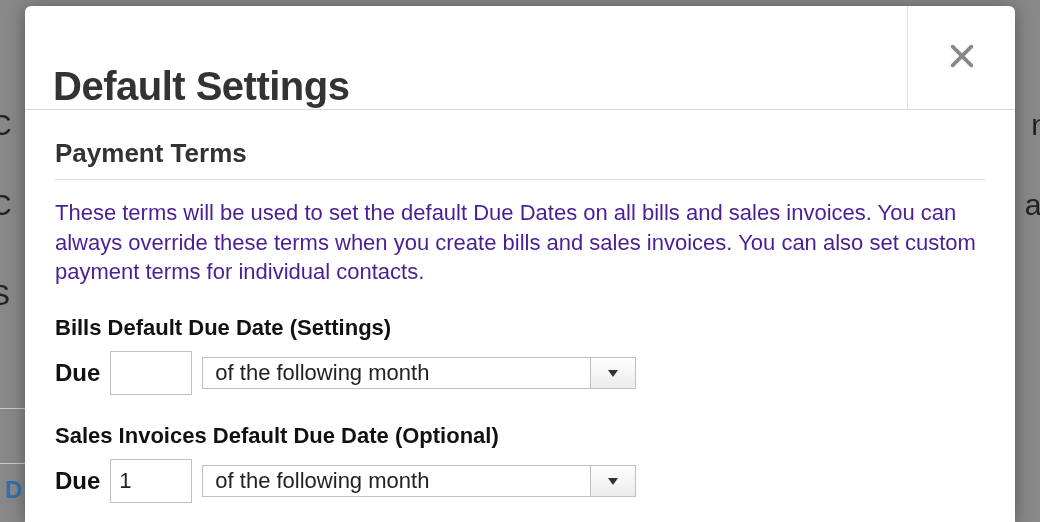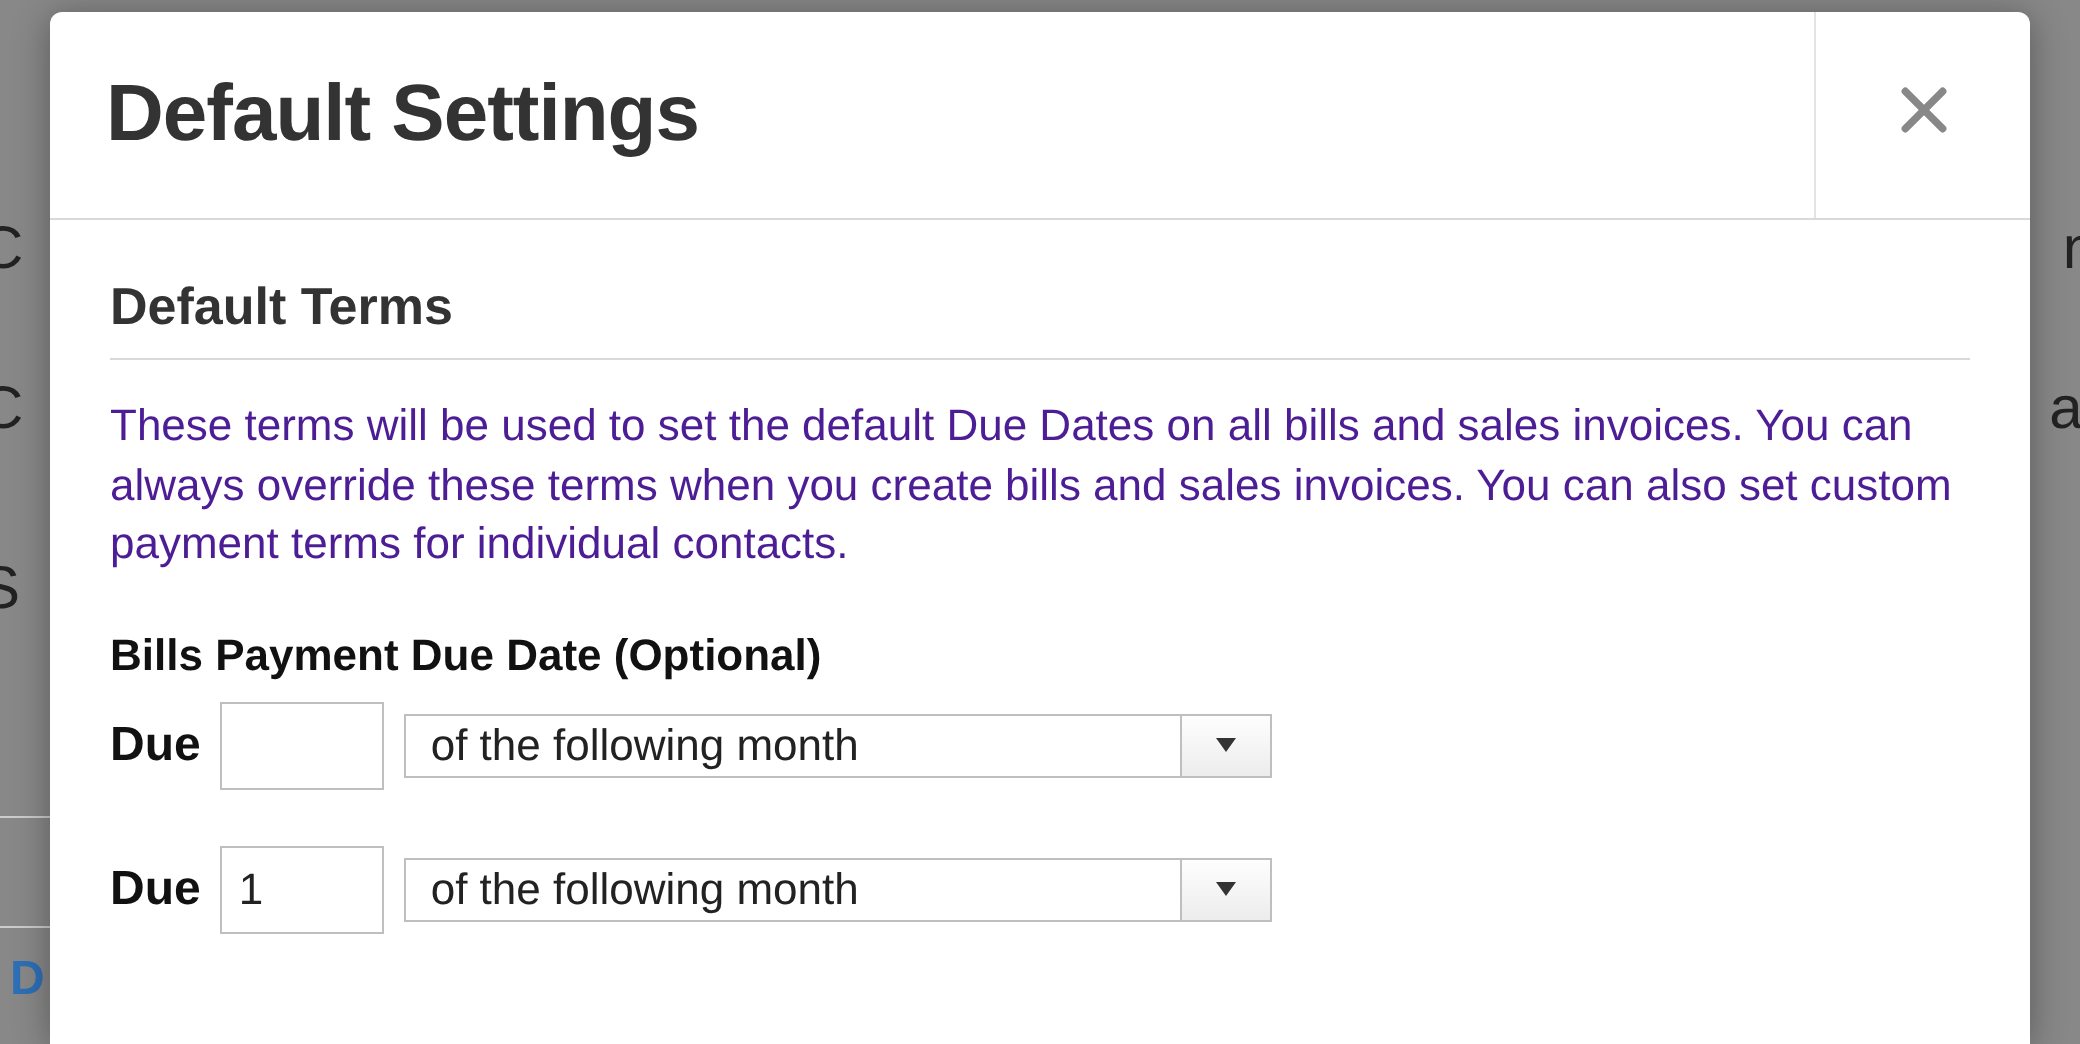--- a/index.html
+++ b/index.html
@@ -53,21 +53,21 @@
       bottom: 0;
       background: #fff;
       border-radius: 6px 6px 0 0;
       box-shadow: 0 2px 18px rgba(0,0,0,0.35);
       display: flex;
       flex-direction: column;
       overflow: hidden;
     }
     .modal-header {
       display: flex;
-      align-items: center;
+      align-items: flex-end;
       border-bottom: 1px solid #d9d9d9;
       height: 104px;
       padding: 0 0 0 28px;
     }
     .modal-title {
       flex: 1;
       font-size: 40px;
       font-weight: 700;
       color: #333;
       letter-spacing: -0.5px;
@@ -176,42 +176,43 @@
       <span>
         <svg viewBox="0 0 24 24" fill="none" stroke="currentColor" stroke-width="3.2" stroke-linecap="round">
           <line x1="4" y1="4" x2="20" y2="20"></line>
           <line x1="20" y1="4" x2="4" y2="20"></line>
         </svg>
       </span>
     </div>
   </div>
 
   <div class="modal-body">
-    <div class="section-title">Default Terms</div>
+    <div class="section-title">Payment Terms</div>
     <p class="section-desc">These terms will be used to set the default Due Dates on all bills and sales invoices. You can always override these terms when you create bills and sales invoices. You can also set custom payment terms for individual contacts.</p>
 
     <div class="field-group">
-      <div class="field-label">Bills Payment Due Date (Optional)</div>
+      <div class="field-label">Bills Default Due Date (Settings)</div>
       <div class="due-row">
         <span class="due-prefix">Due</span>
         <input class="num-input" type="text" value="" style="">
         <div class="select-wrap">
           <div class="select-display">of the following month</div>
           <div class="select-btn">
             <span>
               <svg viewBox="0 0 14 10">
                   <polygon points="2,2 12,2 7,9" fill="#333"></polygon>
                 </svg>
             </span>
           </div>
         </div>
       </div>
     </div>
 
     <div class="field-group">
+      <div class="field-label">Sales Invoices Default Due Date (Optional)</div>
       <div class="due-row">
         <span class="due-prefix">Due</span>
         <input class="num-input" type="text" value="1" style="">
         <div class="select-wrap">
           <div class="select-display">of the following month</div>
           <div class="select-btn">
             <span>
               <svg viewBox="0 0 14 10">
                   <polygon points="2,2 12,2 7,9" fill="#333"></polygon>
                 </svg>

